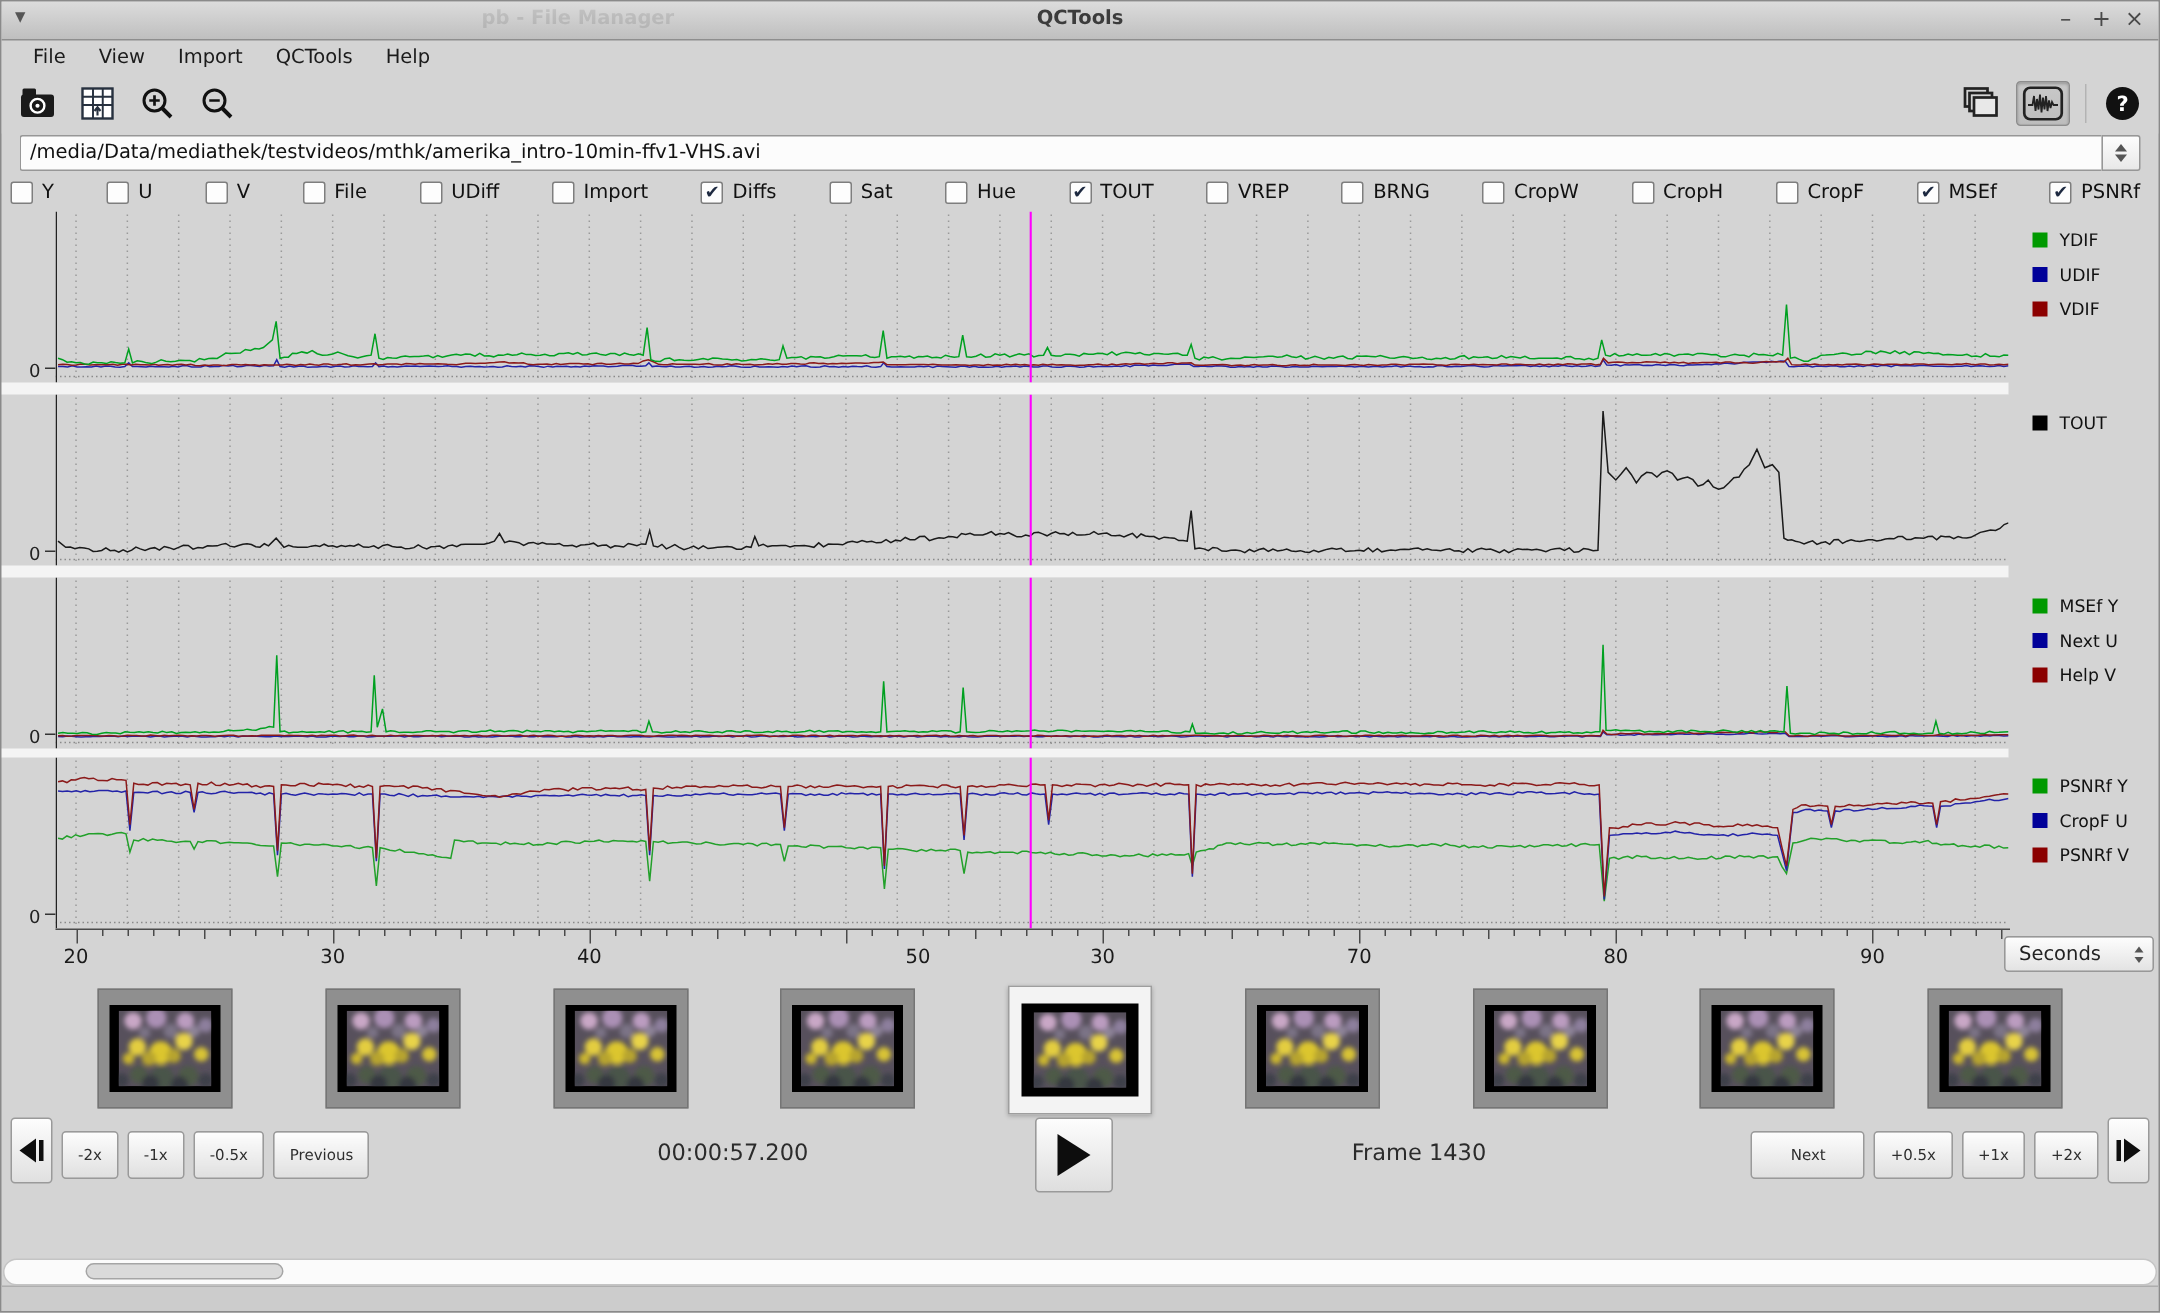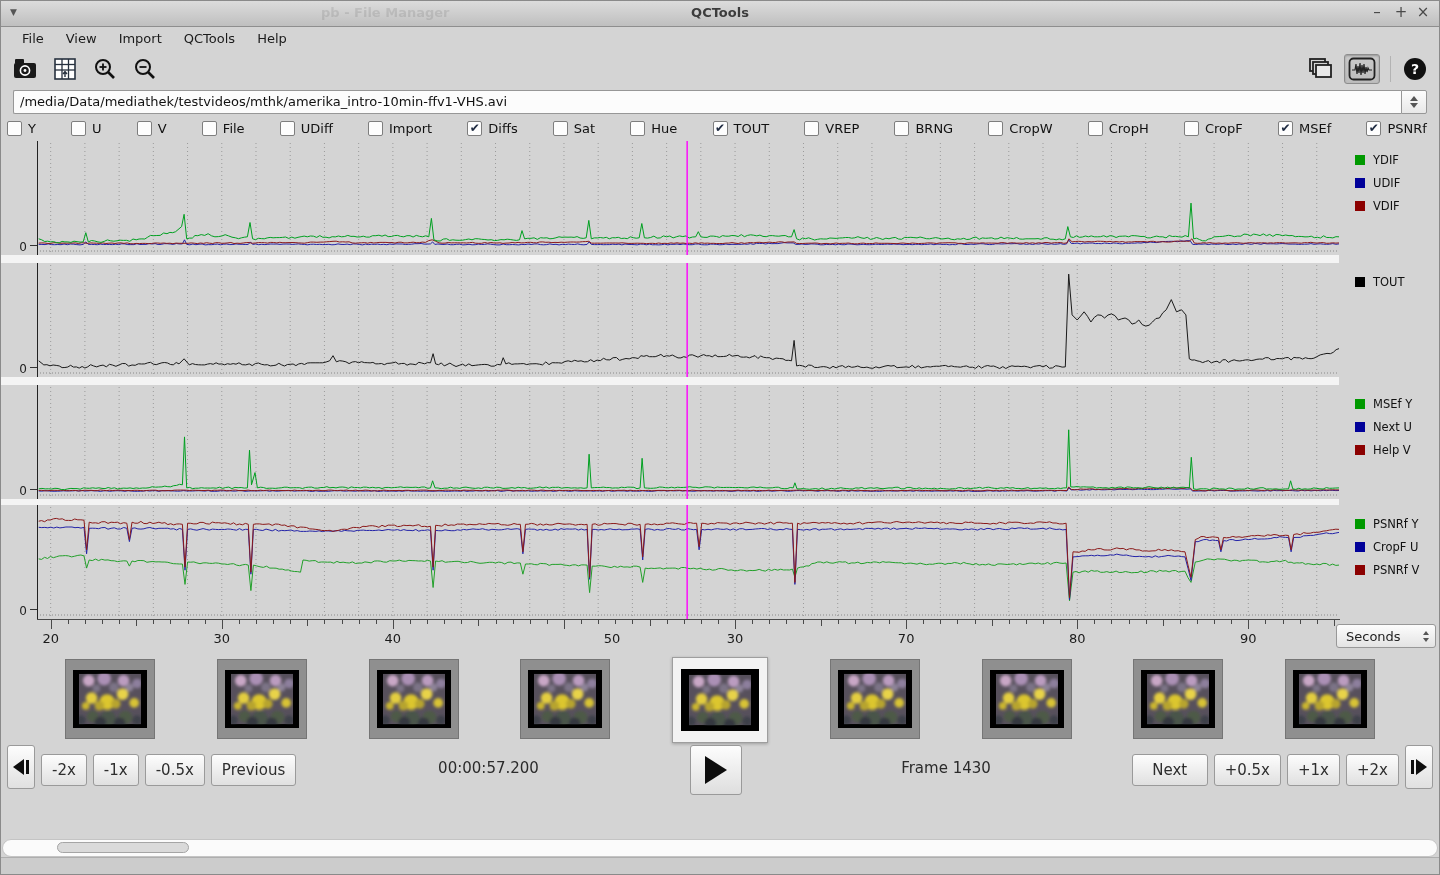--- a/index.html
+++ b/index.html
@@ -58,21 +58,21 @@
   .unitbox .spins .d{border-top:4px solid #555;}
   
   .filmstrip{height:84px;display:flex;justify-content:space-between;align-items:flex-start;padding:0 64px;}
   .thumb{width:90px;height:80px;background:#8f8f8f;border:1px solid #757575;display:flex;align-items:center;justify-content:center;}
   .thumb .vid{width:74px;height:58px;background:#000;display:flex;align-items:center;justify-content:center;}
   .thumb .vid svg{width:62px;height:54px;}
   .thumb.sel{width:96px;height:86px;background:#f3f3f3;border:1px solid #9e9e9e;margin-top:-2px;box-shadow:0 1px 3px rgba(0,0,0,.25);}
   .thumb.sel .vid{width:78px;height:62px;}
   
   .transport{height:56px;position:relative;}
-  .btn{background:linear-gradient(#fdfdfd,#e0e0e0);border:1px solid #9a9a9a;border-radius:3px;font-size:15px;color:#2e2e2e;padding:5px 10px;height:32px;display:flex;align-items:center;justify-content:center;}
+  .btn{background:linear-gradient(#fdfdfd,#e0e0e0);border:1px solid #9a9a9a;border-radius:3px;font-size:10px;color:#2e2e2e;padding:5px 10px;height:32px;display:flex;align-items:center;justify-content:center;}
   .tleft{position:absolute;left:6px;top:8px;display:flex;gap:6px;align-items:center;}
   .tright2{position:absolute;right:6px;top:8px;display:flex;gap:6px;align-items:center;}
   .iconbtn{width:28px;height:44px;margin-top:-6px;}
   .timelbl{position:absolute;left:400px;width:175px;top:16px;text-align:center;font-size:15px;color:#2b2b2b;}
   .framelbl{position:absolute;left:855px;width:180px;top:16px;text-align:center;font-size:15px;color:#2b2b2b;}
   .playbtn{position:absolute;left:689px;top:2px;width:52px;height:50px;background:linear-gradient(#fdfdfd,#dedede);border:1px solid #9a9a9a;border-radius:3px;display:flex;align-items:center;justify-content:center;}
   .tri-r{width:0;height:0;border-top:14px solid transparent;border-bottom:14px solid transparent;border-left:22px solid #0d0d0d;}
   .mini{display:flex;align-items:center;gap:2px;}
   .mini .bar{width:3px;height:14px;background:#0d0d0d;}
   .mini .tl{width:0;height:0;border-top:8px solid transparent;border-bottom:8px solid transparent;border-right:11px solid #0d0d0d;}

